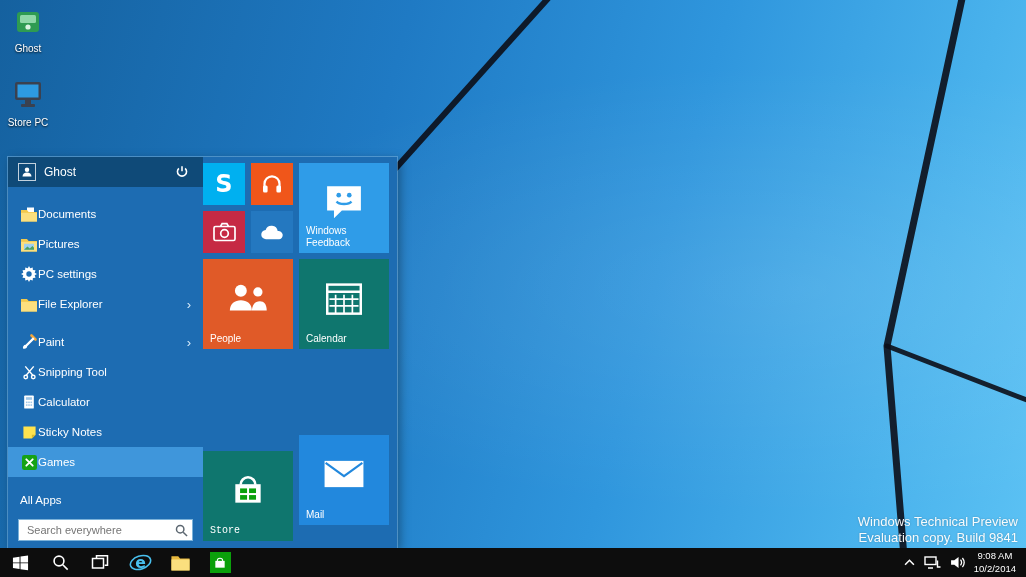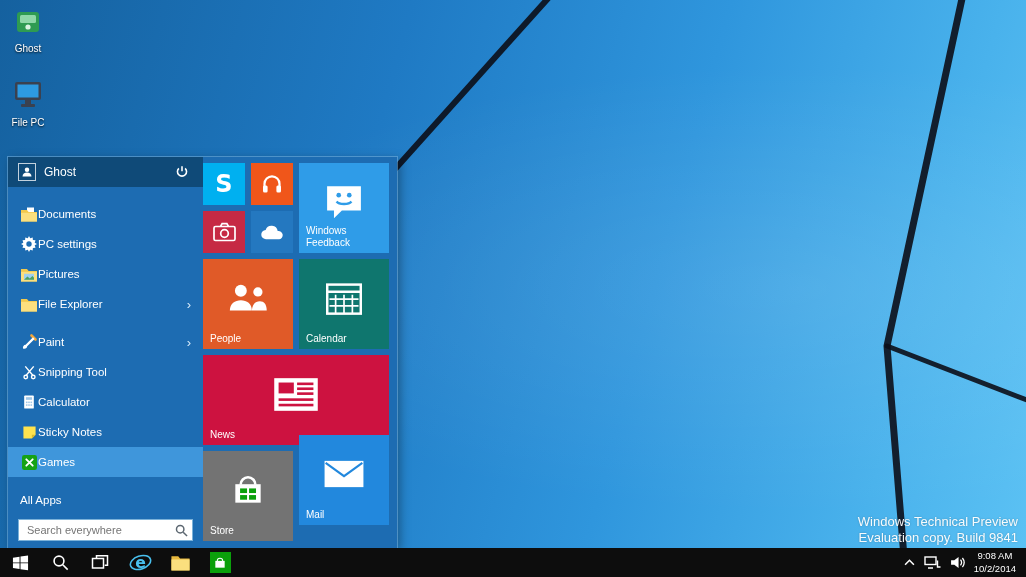--- a/index.html
+++ b/index.html
@@ -83,21 +83,21 @@
 
   <div class="dicon" style="left:0;top:80px">
     <span>
       <svg width="32" height="30" viewBox="0 0 32 30">
           <rect x="3" y="2" width="26" height="18" rx="2" fill="#3a4150"></rect>
           <rect x="5.5" y="4.5" width="21" height="13" fill="#2d9ae2"></rect>
           <rect x="13" y="20" width="6" height="4" fill="#3a4150"></rect>
           <rect x="9" y="24" width="14" height="3" rx="1" fill="#3a4150"></rect>
         </svg>
     </span>
-    <span class="dlabel">File PC</span>
+    <span class="dlabel">Store PC</span>
   </div>
 
   <div class="watermark">
     <div>Windows Technical Preview</div>
     <div>Evaluation copy. Build 9841</div>
   </div>
 
   <div class="start-menu" style="background: rgb(29, 108, 178);">
 
     <div class="menu-left">
@@ -126,38 +126,38 @@
               <rect x="7" y="0.5" width="7" height="8" fill="#fff"></rect>
               <path d="M1 3h6l1.6 2H17v9.5H1z" fill="#f3c94c"></path>
               <path d="M1 5.8h16v8.7H1z" fill="#fbdf7e"></path>
             </svg>
         </span>
         <span class="mi-label">Documents</span>
       </div>
 
       <div class="mi">
         <span class="mi-ic">
-          <svg width="16" height="16" viewBox="0 0 16 16">
-              <path fill="#fff" d="M8 0l1.2 2.3 2.5-.8.2 2.6 2.6.2-.8 2.5L16 8l-2.3 1.2.8 2.5-2.6.2-.2 2.6-2.5-.8L8 16l-1.2-2.3-2.5.8-.2-2.6-2.6-.2.8-2.5L0 8l2.3-1.2-.8-2.5 2.6-.2.2-2.6 2.5.8z"></path>
-              <circle cx="8" cy="8" r="2.7" fill="#1d6cb2"></circle>
-            </svg>
-        </span>
-        <span class="mi-label">PC settings</span>
-      </div>
-
-      <div class="mi">
-        <span class="mi-ic">
           <svg width="18" height="15" viewBox="0 0 18 15">
               <path d="M1 2h6l1.6 2H17v10.5H1z" fill="#f3c94c"></path>
               <path d="M1 4.8h16v9.7H1z" fill="#fbdf7e"></path>
               <rect x="4" y="6.8" width="10" height="6" fill="#9ed0f0"></rect>
               <path d="M4 12.8l3.4-3.2 2.4 2 2.6-2.6 1.6 1.8v2z" fill="#4da15f"></path>
             </svg>
         </span>
         <span class="mi-label">Pictures</span>
+      </div>
+
+      <div class="mi">
+        <span class="mi-ic">
+          <svg width="16" height="16" viewBox="0 0 16 16">
+              <path fill="#fff" d="M8 0l1.2 2.3 2.5-.8.2 2.6 2.6.2-.8 2.5L16 8l-2.3 1.2.8 2.5-2.6.2-.2 2.6-2.5-.8L8 16l-1.2-2.3-2.5.8-.2-2.6-2.6-.2.8-2.5L0 8l2.3-1.2-.8-2.5 2.6-.2.2-2.6 2.5.8z"></path>
+              <circle cx="8" cy="8" r="2.7" fill="#1d6cb2"></circle>
+            </svg>
+        </span>
+        <span class="mi-label">PC settings</span>
       </div>
 
       <div class="mi">
         <span class="mi-ic">
           <svg width="18" height="15" viewBox="0 0 18 15">
               <path d="M1 2h6l1.6 2H17v10.5H1z" fill="#f3c94c"></path>
               <path d="M1 4.8h16v9.7H1z" fill="#fbdf7e"></path>
             </svg>
         </span>
         <span class="mi-label">File Explorer</span>
@@ -309,38 +309,22 @@
         <span class="tic">
           <svg width="38" height="36" viewBox="0 0 34 32" fill="none" stroke="#fff">
               <rect x="2" y="4" width="30" height="26" stroke-width="2.2"></rect>
               <path d="M2 10.5h30" stroke-width="2.2"></path>
               <path d="M9.5 13v17 M17 13v17 M24.5 13v17 M4 17h26 M4 23h26" stroke-width="1.5"></path>
             </svg>
         </span>
         <span class="tlabel">Calendar</span>
       </div>
 
-      <div class="tile t-wd labeled" style="left: 0px; top: 192px; background: rgb(205, 18, 64);">
-        <span class="tic">
-          <svg width="48" height="37" viewBox="0 0 44 34">
-              <rect x="2" y="2" width="40" height="30" fill="#fff"></rect>
-              <rect x="6" y="6" width="14" height="10" fill="#cd1240"></rect>
-              <g fill="#cd1240">
-                <rect x="23" y="6" width="15" height="2.4"></rect>
-                <rect x="23" y="10.5" width="15" height="2.4"></rect>
-                <rect x="23" y="15" width="15" height="2.4"></rect>
-                <rect x="6" y="20.5" width="32" height="2.4"></rect>
-                <rect x="6" y="25.5" width="32" height="2.4"></rect>
-              </g>
-            </svg>
-        </span>
-        <span class="tlabel">News</span>
-      </div>
-
-      <div class="tile t-md labeled" style="left: 0px; top: 288px; background: #737373;">
+
+      <div class="tile t-md labeled" style="left: 0px; top: 288px; background: #0f766e; font-family: Liberation Mono, monospace;">
         <span class="tic">
           <svg width="38" height="38" viewBox="0 0 36 36">
               <path d="M11 13a7 7 0 0 1 14 0" fill="none" stroke="#fff" stroke-width="2.4"></path>
               <rect x="6" y="12.5" width="24" height="17.5" fill="#fff"></rect>
               <g fill="#0ba00b">
                 <rect x="10.5" y="16.5" width="6.6" height="4.4"></rect>
                 <rect x="19" y="16.5" width="6.6" height="4.4"></rect>
                 <rect x="10.5" y="22.8" width="6.6" height="4.4"></rect>
                 <rect x="19" y="22.8" width="6.6" height="4.4"></rect>
               </g>

